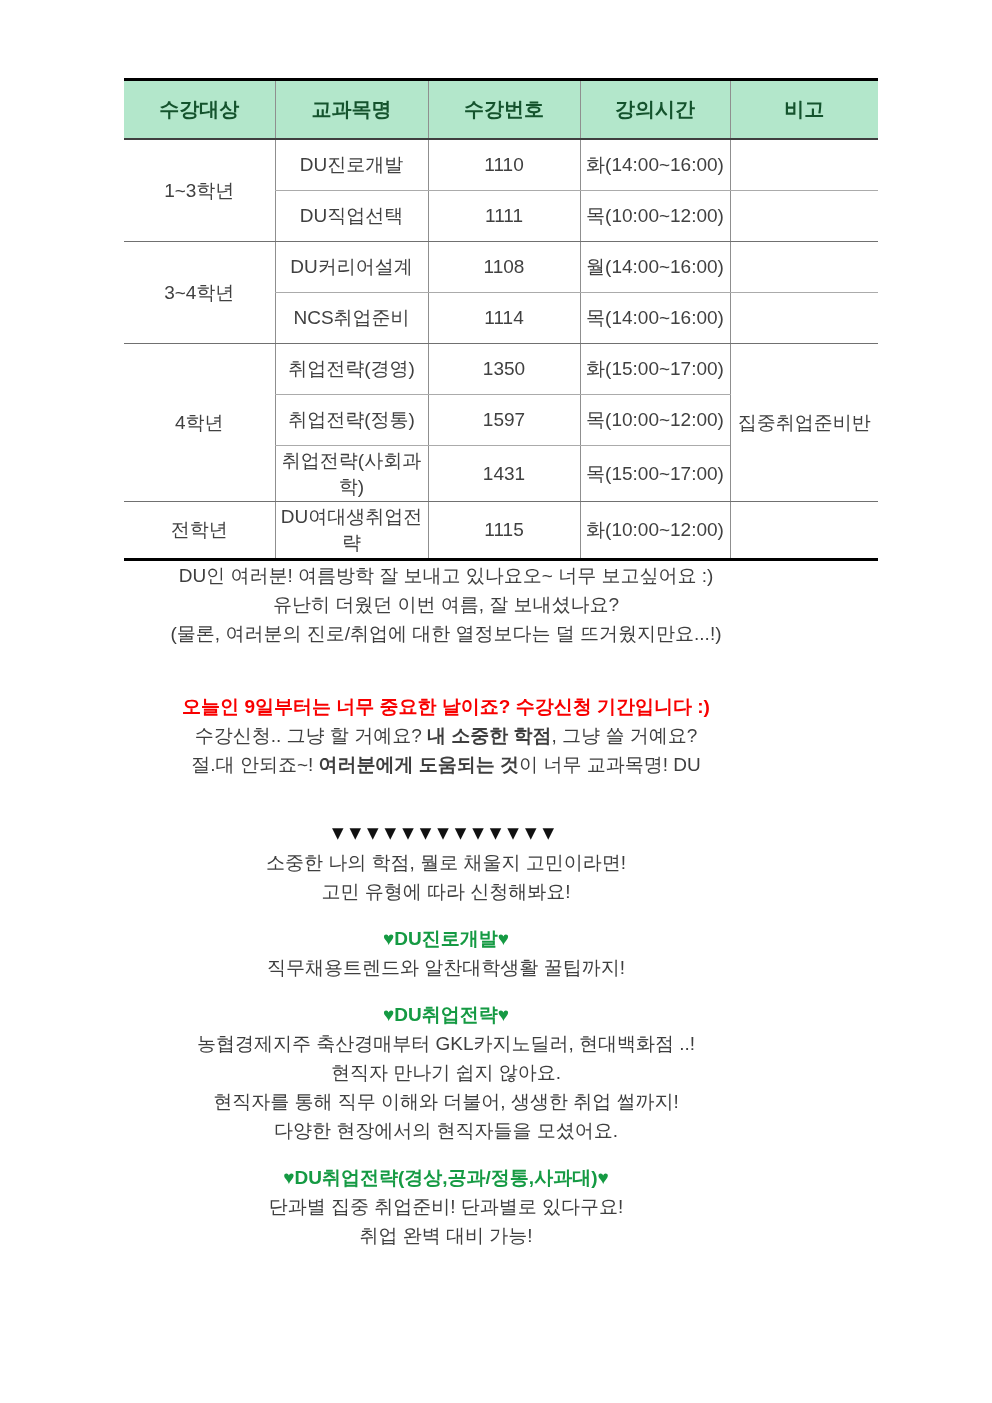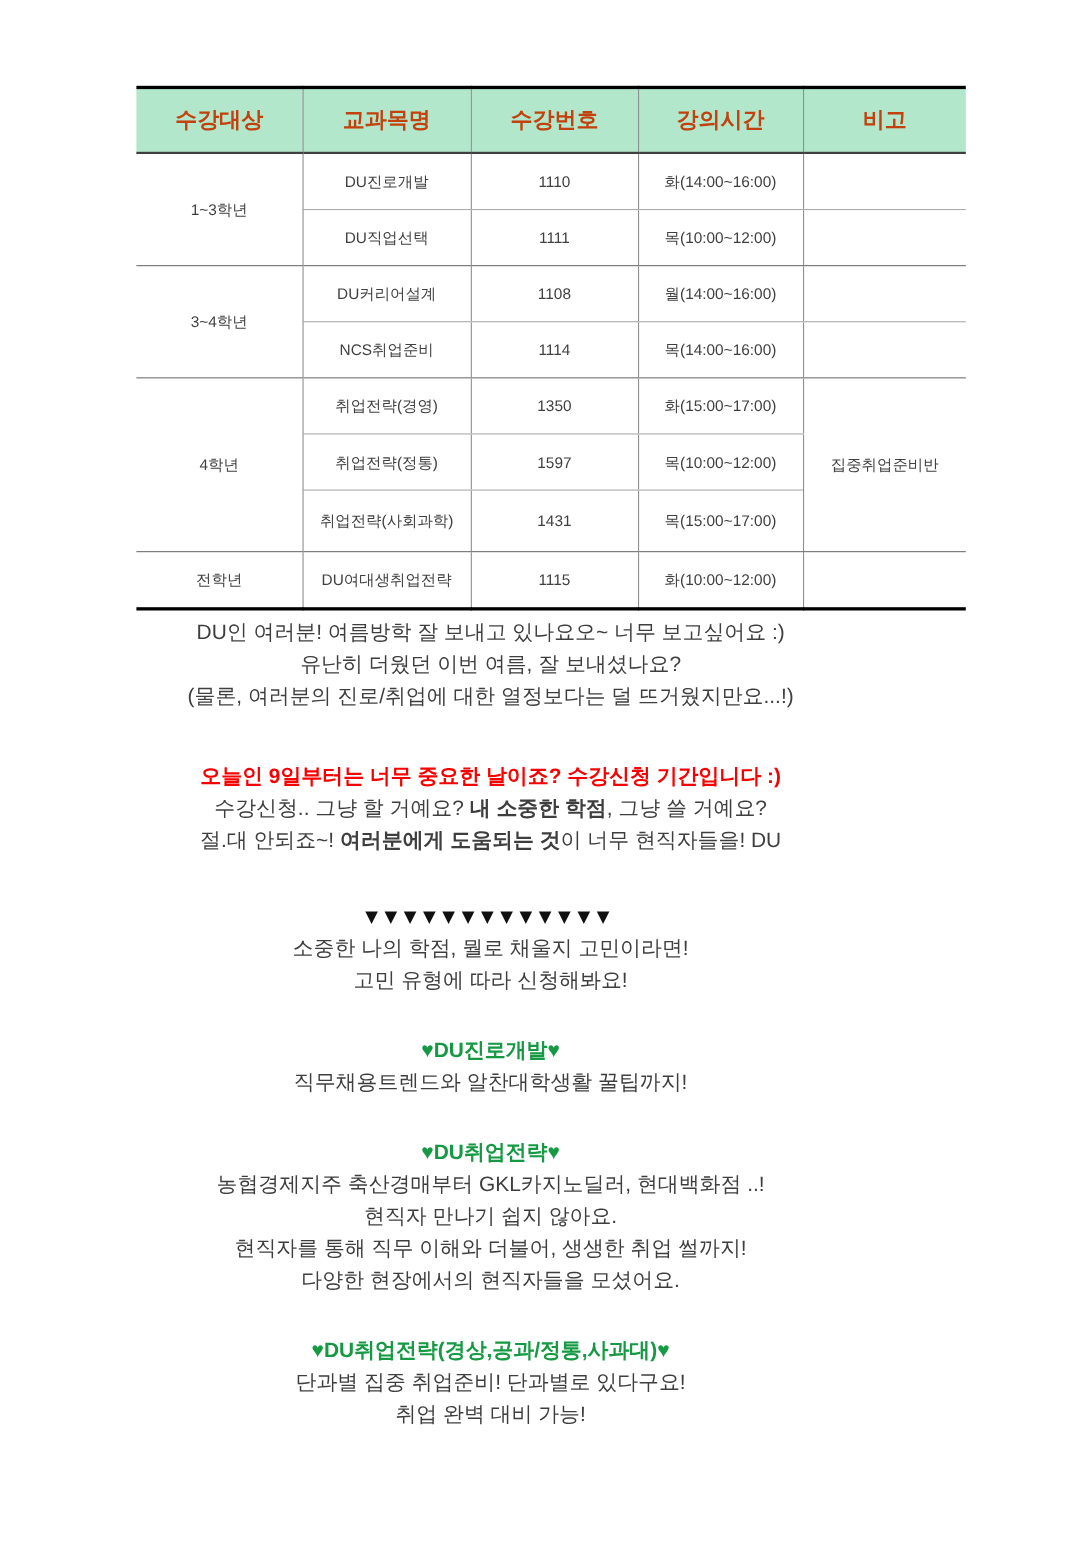--- a/index.html
+++ b/index.html
@@ -11,26 +11,26 @@
   .page{position:relative;width:992px;height:1403px;}
 
   
   table.course-table{
     position:absolute;left:124px;top:78px;width:754px;
     border-collapse:collapse;table-layout:fixed;
     border-top:3px solid #000;border-bottom:3px solid #000;
   }
   .course-table th,.course-table td{
     text-align:center;vertical-align:middle;
-    font-size:14px;line-height:1.35;padding:2px 4px;
+    font-size:19px;line-height:1.35;padding:2px 4px;
     word-break:break-all;
   }
   .course-table th{
     background:var(--header_bg,#b3e7cb);
-    color:#c2410c;font-weight:bold;font-size:20px;height:53px;
+    color:#14532d;font-weight:bold;font-size:20px;height:53px;
     border-bottom:2px solid #3f3f3f;
   }
   .course-table th + th{border-left:1px solid var(--grid,#8f8f8f);}
   .course-table td{color:#404040;height:46px;}
   .course-table td.vline{border-left:1px solid var(--grid,#8f8f8f);}
   .course-table td.bs-light{border-bottom:1px solid #ababab;}
   .course-table td.bs-group{border-bottom:1px solid #707070;text-align:center;}
   .course-table tr.tall{height:56px;}
   .course-table tr.last{height:52px;}
 
@@ -42,21 +42,21 @@
   .block{margin:0;}
   .intro{margin-top:40px;}
   .notice{margin-top:44px;}
   .notice-highlight{color:var(--accent_red,#f80000);font-weight:bold;}
   .bold{font-weight:bold;}
   .divider{margin-top:40px;}
   .triangles{
     font-size:15px;letter-spacing:6px;color:#101010;line-height:29px;
     font-family:"DejaVu Sans",sans-serif;
   }
-  .section{margin-top:35px;}
+  .section{margin-top:18px;}
   .section-title{color:var(--accent_green,#159a43);font-weight:bold;}
   p{margin:0;}
 </style>
 </head>
 <body>
 
 <div class="page">
 
   <table class="course-table">
     <colgroup>
@@ -133,21 +133,21 @@
 
     <div class="block intro">
       <p>DU인 여러분! 여름방학 잘 보내고 있나요오~ 너무 보고싶어요 :)</p>
       <p>유난히 더웠던 이번 여름, 잘 보내셨나요?</p>
       <p>(물론, 여러분의 진로/취업에 대한 열정보다는 덜 뜨거웠지만요...!)</p>
     </div>
 
     <div class="block notice">
       <p class="notice-highlight">오늘인 9일부터는 너무 중요한 날이죠? 수강신청 기간입니다 :)</p>
       <p><span>수강신청.. 그냥 할 거예요? </span><span class="bold">내 소중한 학점</span><span>, 그냥 쓸 거예요?</span></p>
-      <p><span>절.대 안되죠~! </span><span class="bold">여러분에게 도움되는 것</span><span>이 너무 현직자들을! DU</span></p>
+      <p><span>절.대 안되죠~! </span><span class="bold">여러분에게 도움되는 것</span><span>이 너무 교과목명! DU</span></p>
     </div>
 
     <div class="block divider">
       <p class="triangles">▼▼▼▼▼▼▼▼▼▼▼▼▼</p>
       <p>소중한 나의 학점, 뭘로 채울지 고민이라면!</p>
       <p>고민 유형에 따라 신청해봐요!</p>
     </div>
 
     <div class="block section">
       <p class="section-title">♥DU진로개발♥</p>

